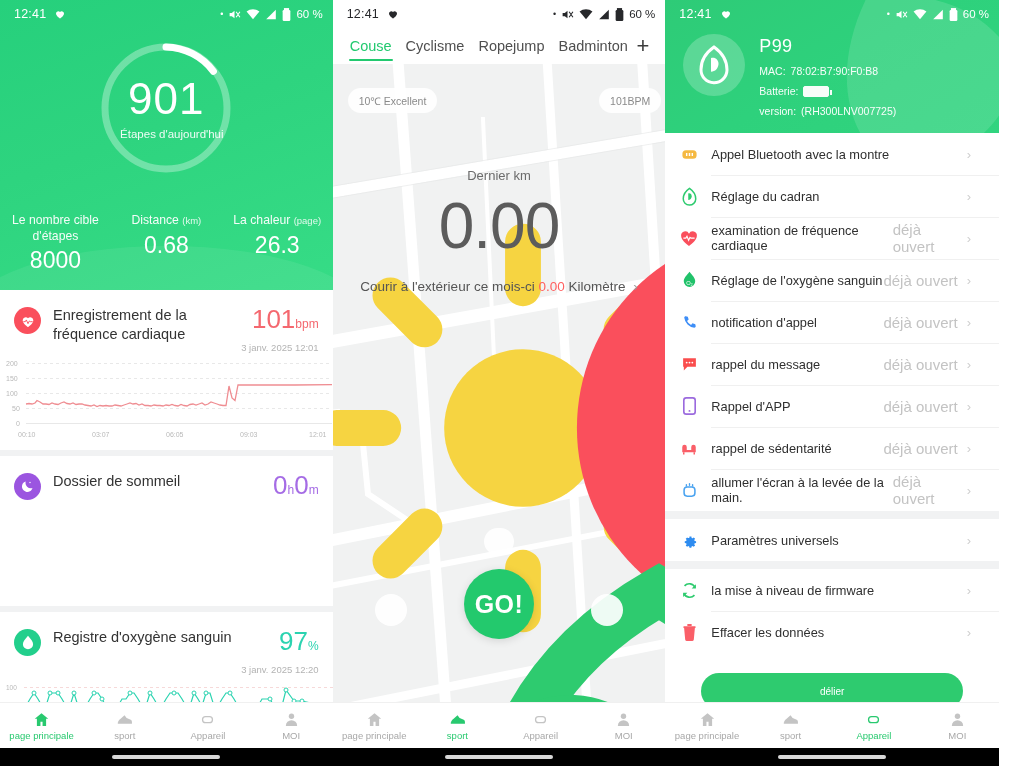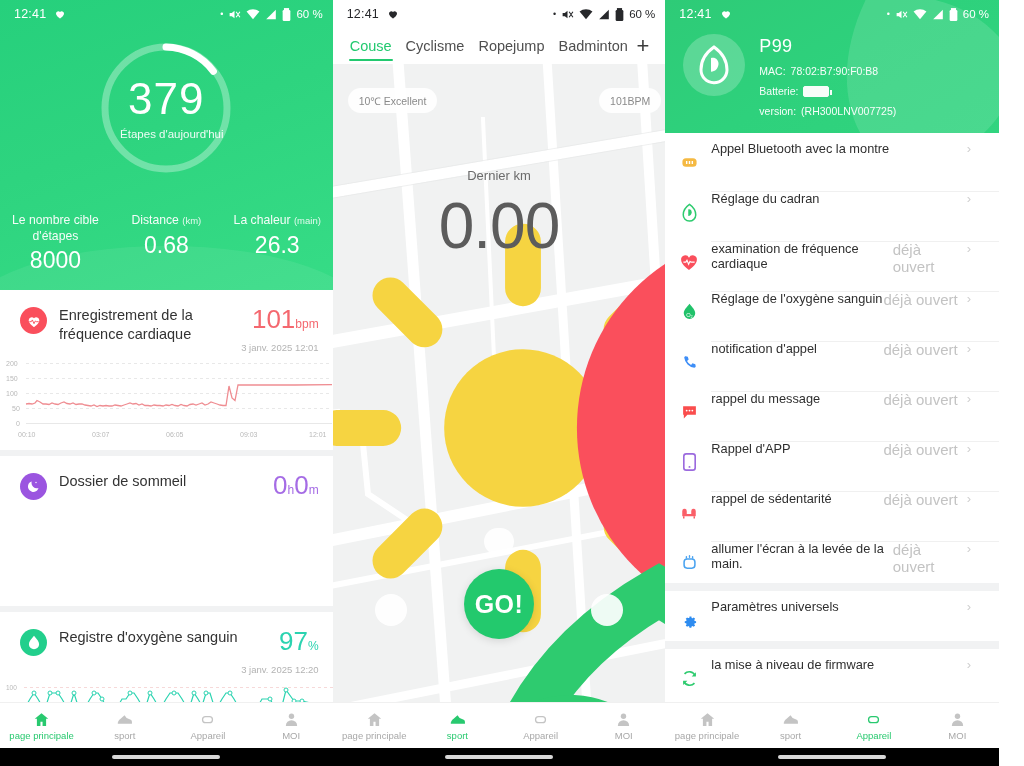--- a/index.html
+++ b/index.html
@@ -48,21 +48,21 @@
   .ring-num { font-size: 44px; font-weight: 300; line-height: 1; letter-spacing: 1px; }
   .ring-label { font-size: 11.5px; margin-top: 7px; opacity: .92; margin-left: 11px; }
   .p1-stats { display: flex; position: absolute; bottom: 16px; left: 0; right: 0; }
   .p1-stat { flex: 1; text-align: center; }
   .p1-stat .lbl { font-size: 12.2px; line-height: 16px; opacity: .95; }
   .p1-stat .lbl .unit { font-size: 9.5px; opacity: .9; }
   .p1-stat .val { font-size: 23px; font-weight: 300; margin-top: 3px; }
 
   .card { background: #fff; position: relative; }
   .card-gap { height: 6px; background: #f1f2f3; }
-  .card-head { display: flex; align-items: flex-start; padding: 16px 14px 0 20px; }
+  .card-head { display: flex; align-items: flex-start; padding: 16px 14px 0 14px; }
   .card-icon { width: 27px; height: 27px; border-radius: 50%; flex: 0 0 27px;
                display: flex; align-items: center; justify-content: center; margin-top: 1px; }
   .card-title { font-size: 14.5px; color: #333; margin-left: 12px; line-height: 19px; max-width: 175px; }
   .card-right { margin-left: auto; text-align: right; }
   .big-val { font-size: 26px; font-weight: 300; line-height: 27px; }
   .big-unit { font-size: 12px; }
   .card-date { font-size: 9.5px; color: #b3b3b3; margin-top: 4px; }
   .chart-box { padding: 2px 6px 4px 4px; }
 
   
@@ -127,21 +127,21 @@
   .dev-name { font-size: 18px; font-weight: 400; letter-spacing: .3px; }
   .dev-line { font-size: 10.5px; margin-top: 8px; display: flex; align-items: center; gap: 5px; opacity: .96; }
   .batt {
     width: 26px; height: 11px; border: 1.5px solid #fff; border-radius: 2px;
     background: #fff; position: relative;
   }
   .batt::after { content: ""; position: absolute; right: -4px; top: 3px; width: 2px; height: 5px; background: #fff; }
 
   .list { background: #fff; }
   .list-item {
-    display: flex; height: 42px; padding: 0 28px 0 14px; position: relative; margin-top: 8px;
+    display: flex; align-items: center; height: 42px; padding: 0 28px 0 14px; position: relative;
   }
   .list-item + .list-item::before {
     content: ""; position: absolute; left: 46px; right: 0; top: 0; height: 1px; background: #f0f0f0;
   }
   .li-icon { width: 20px; flex: 0 0 20px; display: flex; align-items: center; justify-content: center; }
   .li-label { margin-left: 12px; font-size: 12.8px; color: #2f2f2f; }
   .li-status { margin-left: auto; font-size: 15px; color: #c3c3c3; }
   .li-chev { margin-left: 9px; color: #cfcfcf; font-size: 13px; }
   .group-gap { height: 8px; background: #f1f2f3; }
   .unbind-wrap { padding: 20px 36px 0; }
@@ -199,41 +199,41 @@
         </div>
       </div>
 
 
       <div class="ring-wrap">
         <svg width="140" height="140" viewBox="0 0 140 140">
           <circle cx="70" cy="70" r="61" fill="none" stroke="rgba(255,255,255,0.32)" stroke-width="7"></circle>
           <path d="M70 9 A61 61 0 0 1 117.4 33.3" fill="none" stroke="#ffffff" stroke-width="7" stroke-linecap="round"></path>
         </svg>
         <div class="ring-center">
-          <div class="ring-num">379</div>
+          <div class="ring-num">901</div>
           <div class="ring-label">Étapes d'aujourd'hui</div>
         </div>
       </div>
 
       <div class="p1-stats">
         <div class="p1-stat">
           <div class="lbl">Le nombre cible d'étapes</div>
           <div class="val">8000</div>
         </div>
         <div class="p1-stat">
           <div class="lbl">
             <span>Distance</span>
             <span class="unit">(km)</span>
           </div>
           <div class="val">0.68</div>
         </div>
         <div class="p1-stat">
           <div class="lbl">
             <span>La chaleur</span>
-            <span class="unit">(main)</span>
+            <span class="unit">(page)</span>
           </div>
           <div class="val">26.3</div>
         </div>
       </div>
     </div>
 
     <div class="card" style="height:160px">
       <div class="card-head">
         <div class="card-icon" style="background:#fa4f5c">
           <svg width="16" height="16" viewBox="0 0 24 24">
@@ -467,20 +467,26 @@
         <svg width="16" height="16" viewBox="0 0 24 24">
           <circle cx="12" cy="12" r="11" fill="#fa4f5c"></circle>
           <path fill="#fff" d="M12 18.5s-5.6-3.4-5.6-6.8A3.1 3.1 0 0112 9.5a3.1 3.1 0 015.6 2.2c0 3.4-5.6 6.8-5.6 6.8z"></path>
         </svg>
         <span>101BPM</span>
       </div>
 
       <div class="p2-center">
         <div class="p2-sub">Dernier km</div>
         <div class="p2-dist">0.00</div>
+        <div class="p2-month">
+          <span>Courir à l'extérieur ce mois-ci</span>
+          <span class="red">0.00</span>
+          <span>Kilomètre</span>
+          <span class="chev">›</span>
+        </div>
       </div>
 
       <div class="pill-icons">
         <svg width="12" height="16" viewBox="0 0 14 20">
           <path fill="none" stroke="#2ecb6f" stroke-width="1.6" d="M7 1C3.5 3 1.5 6 1.5 10.5A5.5 5.5 0 0012.5 11C12.5 6.5 10.5 3 7 1z"></path>
           <path fill="#2ecb6f" d="M6 7.5c1.6-.6 3 .5 3 2.2 0 1.8-1.4 3.2-3 3.2z"></path>
         </svg>
         <svg width="13" height="12" viewBox="0 0 24 22">
             <path fill="#2ecb6f" d="M12 21S1.5 14 1.5 7.6A5.6 5.6 0 0112 4.3 5.6 5.6 0 0122.5 7.6C22.5 14 12 21 12 21z"></path>
           </svg>

